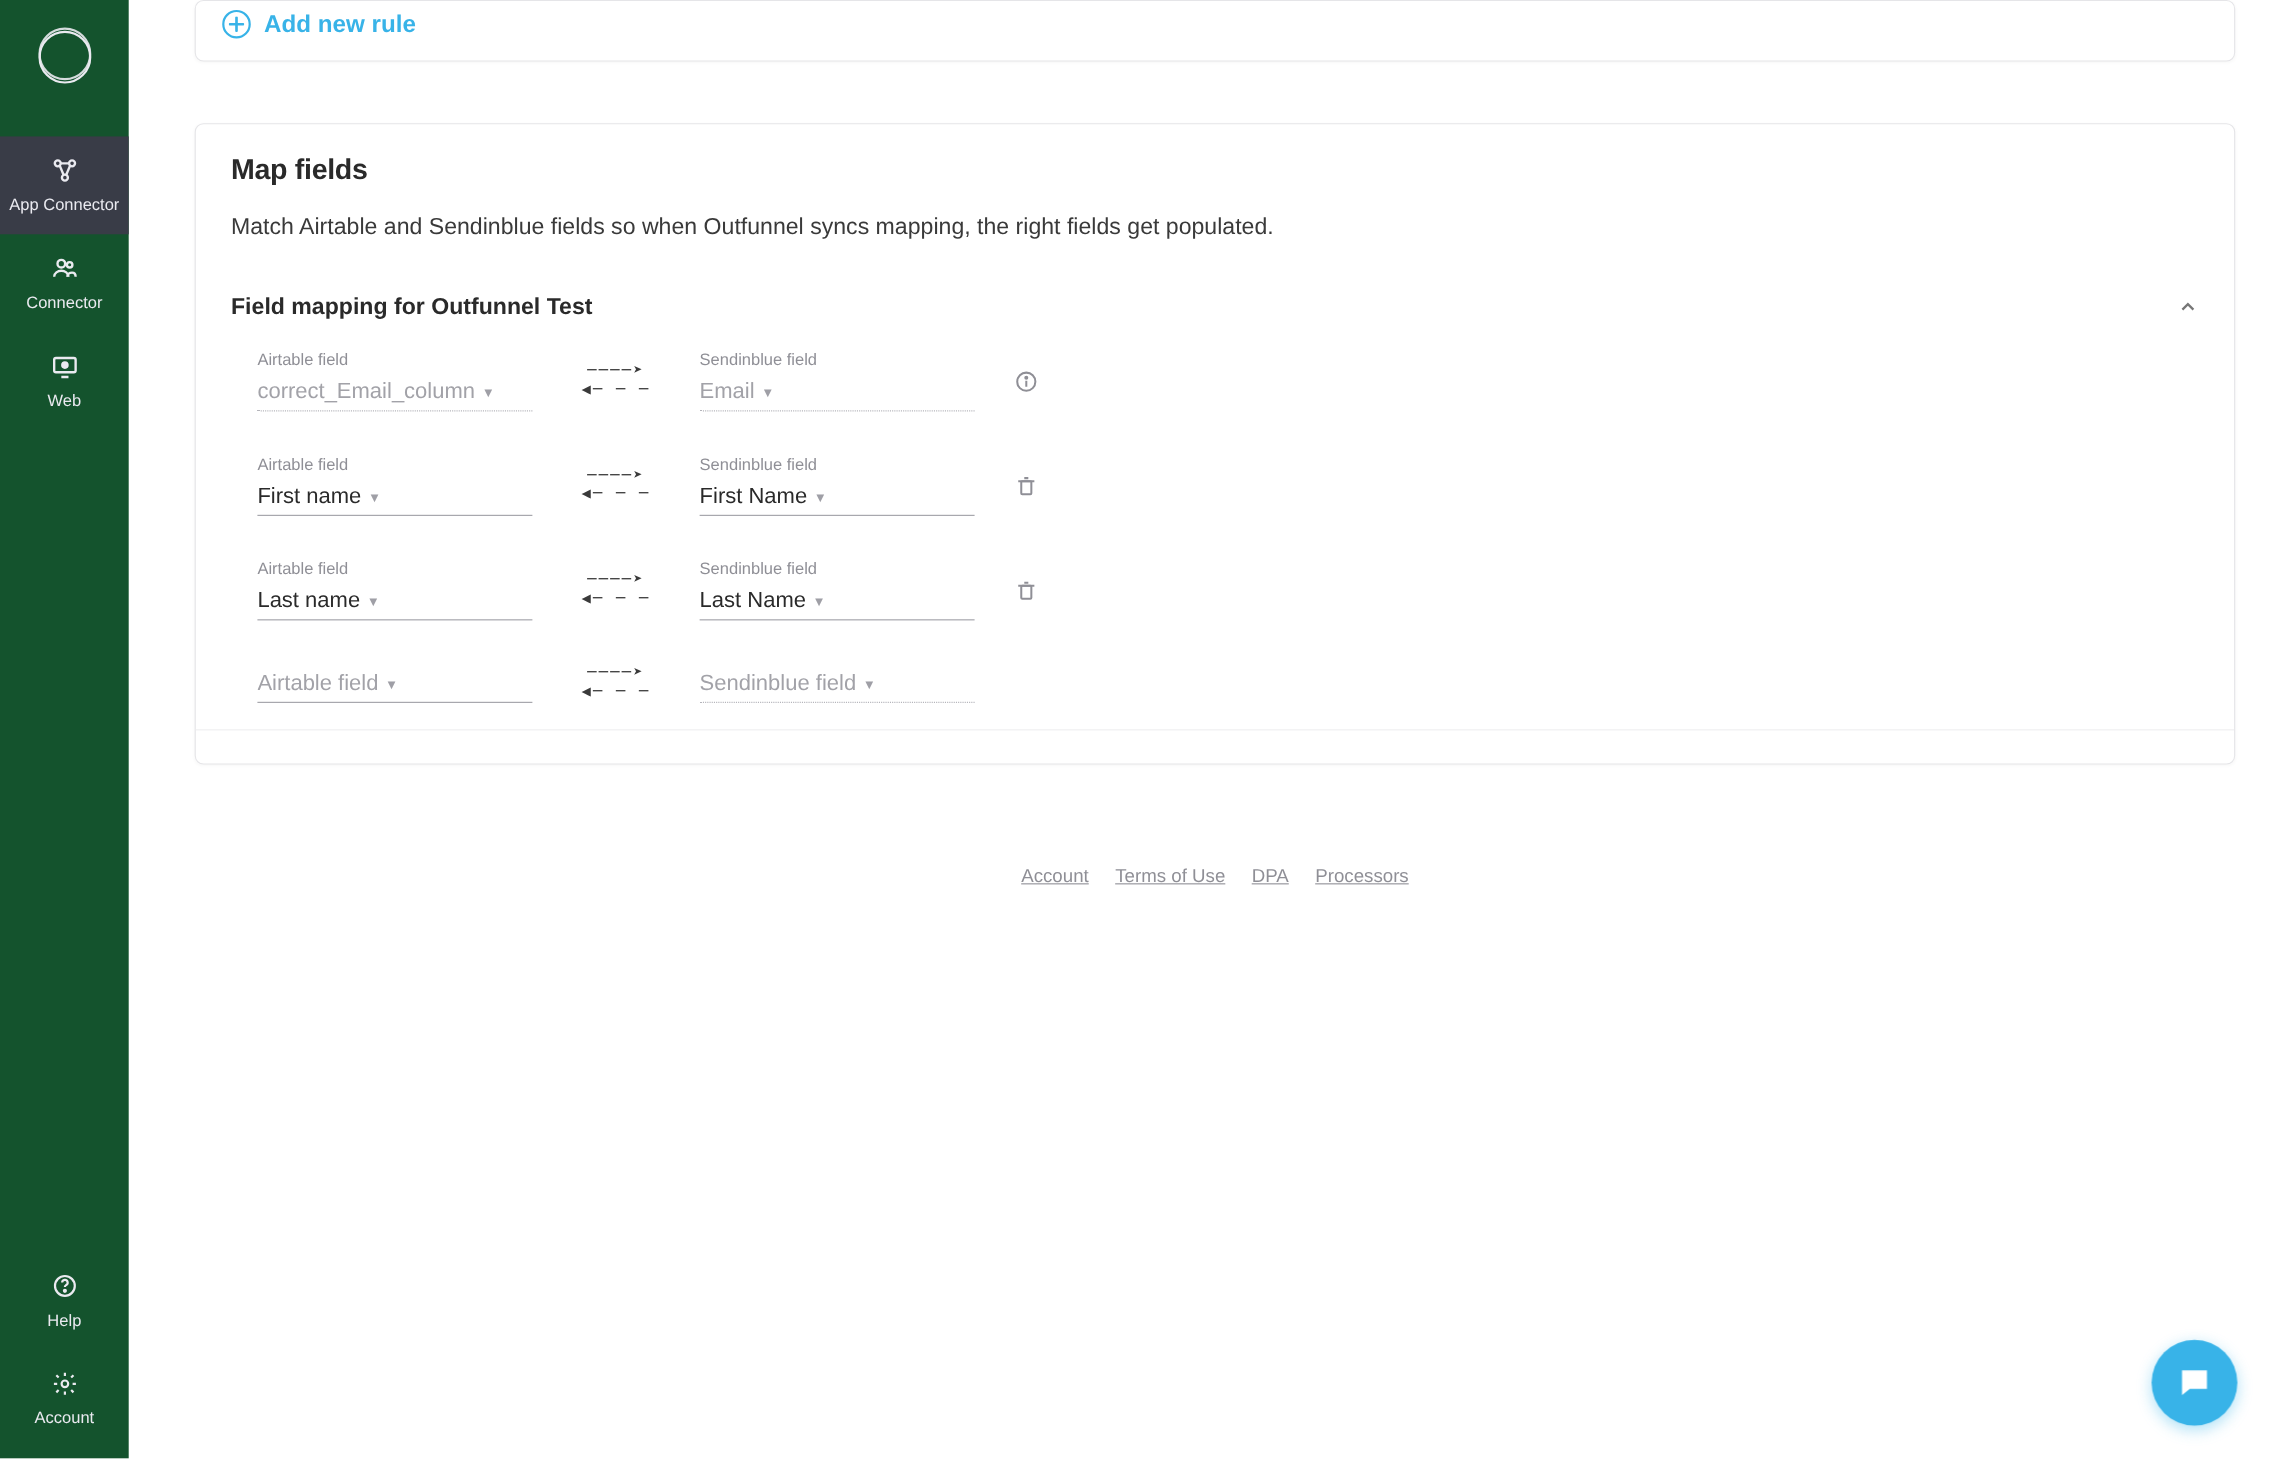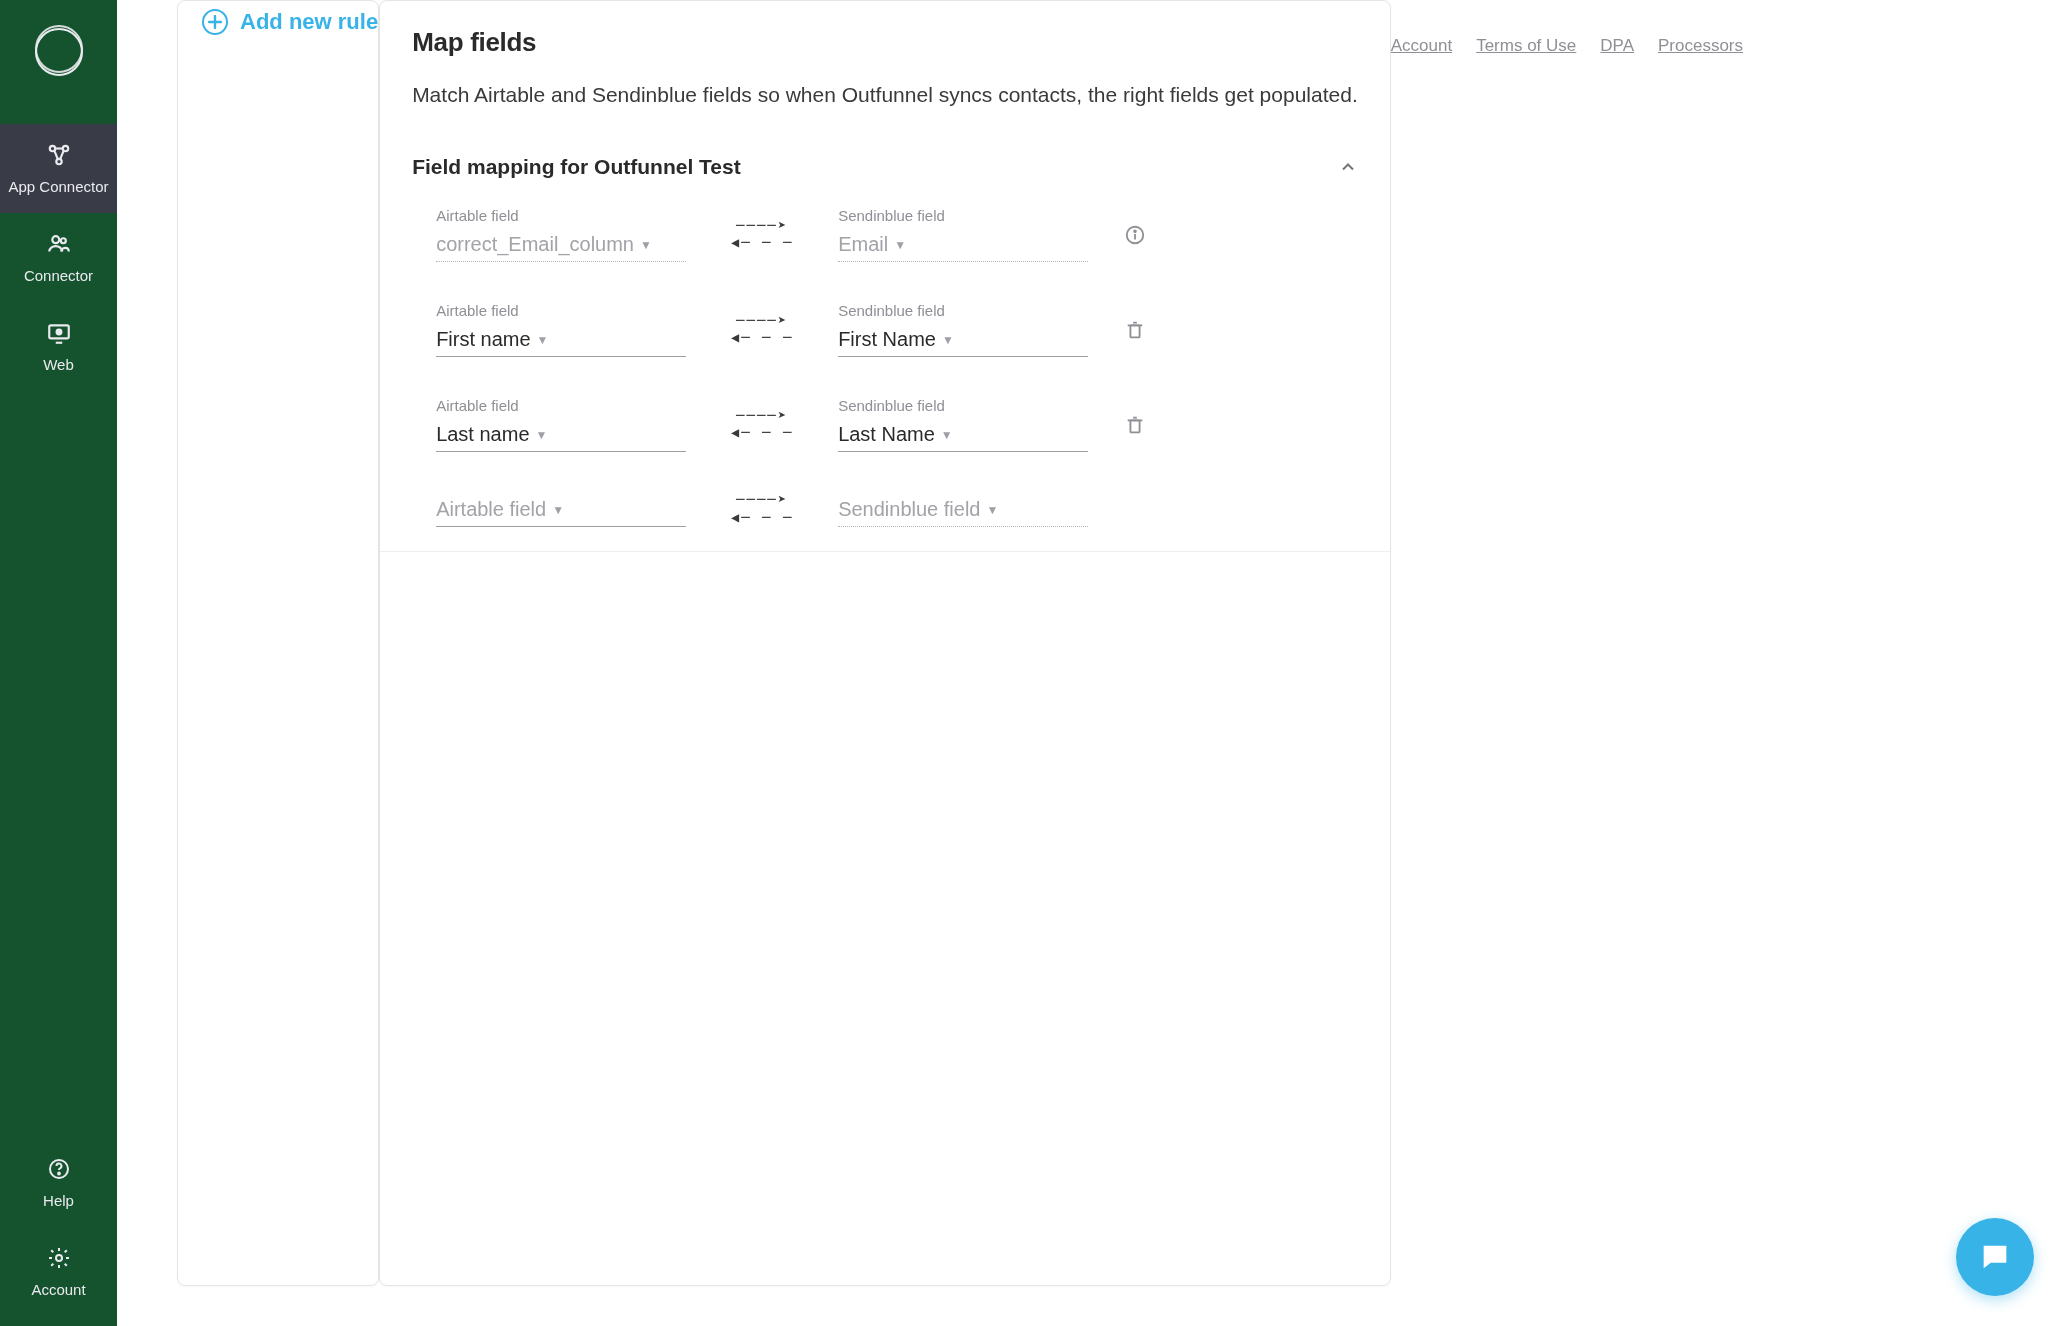--- a/index.html
+++ b/index.html
@@ -49,22 +49,24 @@
   }
   .nav-item.active { background: #393c47; }
   .nav-item .icon { width: 26px; height: 26px; display: flex; align-items: center; justify-content: center; }
   .spacer { flex: 1 1 auto; }
   .nav-bottom { width: 100%; display: flex; flex-direction: column; margin-bottom: 10px; }
 
   
   .main {
     flex: 1 1 auto;
     display: flex;
+    flex-direction: column;
     padding: 0 36px 20px 60px;
     overflow: auto;
+    gap: 36px;
   }
 
   .card {
     background: #fff;
     border: 1px solid #e5e5e8;
     border-radius: 8px;
     padding: 0 0 20px 0;
     margin-bottom: 20px;
     box-shadow: 0 1px 3px rgba(0,0,0,0.03);
   }
@@ -272,21 +274,21 @@
             <path d="M7 1v12M1 7h12" stroke="currentColor" stroke-width="2.4" stroke-linecap="round"></path>
           </svg>
       </span>
       <span>Add new rule</span>
     </div>
   </section>
 
   <section class="card">
     <div class="card-body">
       <h2 class="section-title">Map fields</h2>
-      <p class="section-desc">Match Airtable and Sendinblue fields so when Outfunnel syncs contacts, the right fields get populated.</p>
+      <p class="section-desc">Match Airtable and Sendinblue fields so when Outfunnel syncs mapping, the right fields get populated.</p>
 
       <div class="accordion-header">
         <h3>Field mapping for Outfunnel Test</h3>
         <span class="chevron">
           <svg width="20" height="20" viewBox="0 0 24 24" fill="none" stroke="currentColor" stroke-width="2.5">
               <path d="M6 15l6-6 6 6"></path>
             </svg>
         </span>
       </div>
 

